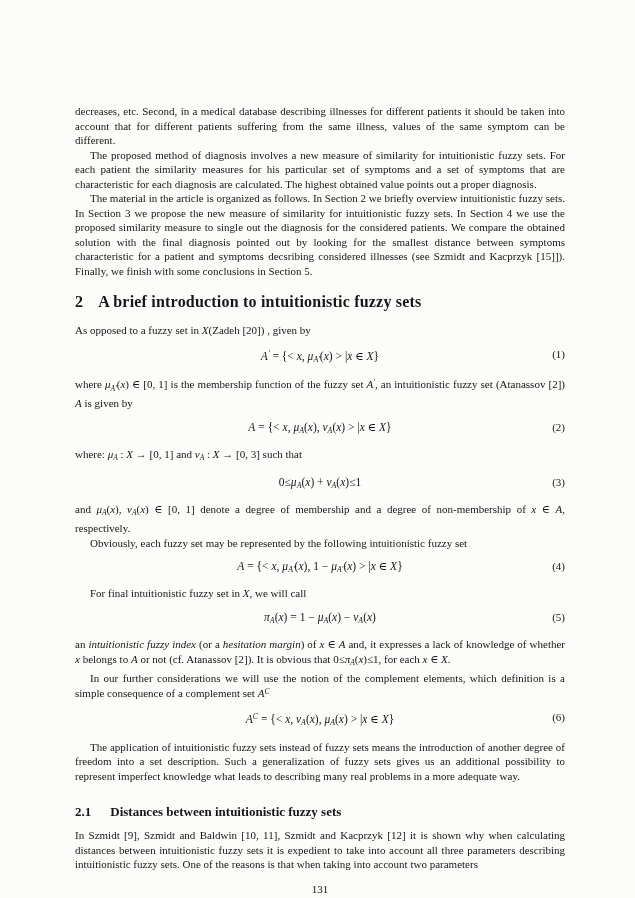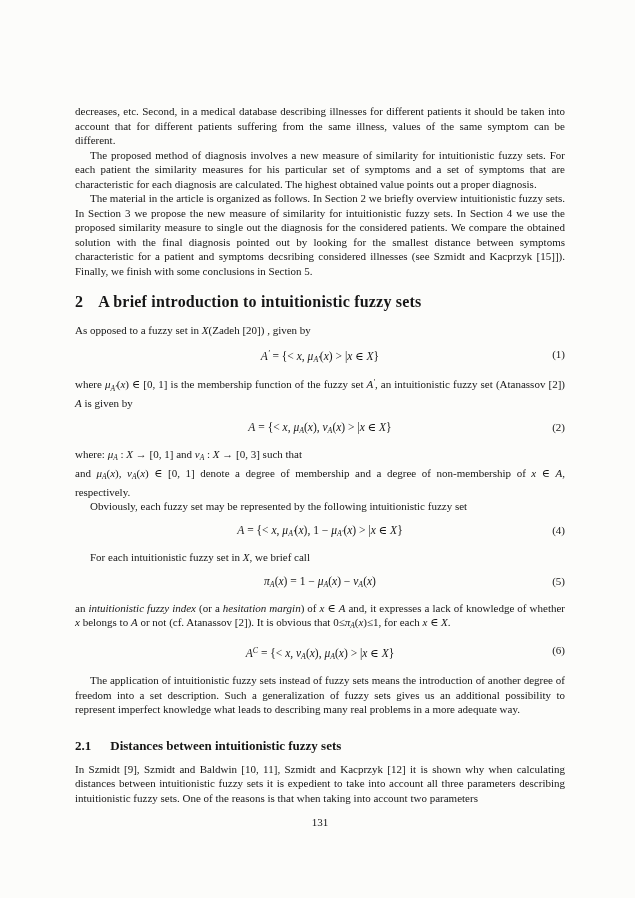--- a/index.html
+++ b/index.html
@@ -74,37 +74,42 @@
 
   <p class="para"><span>where </span><span class="i">μ</span><span class="sub">A′</span><span>(</span><span class="i">x</span><span>) ∈ [0, 1] is the membership function of the fuzzy set </span><span class="i">A</span><span class="sup">′</span><span>, an intuitionistic fuzzy set (Atanassov [2]) </span><span class="i">A</span><span> is given by</span></p>
 
   <div class="equation">
     <span class="eq-body"><span class="i">A</span><span> = {&lt; </span><span class="i">x</span><span>, </span><span class="i">μ</span><span class="sub">A</span><span>(</span><span class="i">x</span><span>), </span><span class="i">ν</span><span class="sub">A</span><span>(</span><span class="i">x</span><span>) &gt; |</span><span class="i">x</span><span> ∈ </span><span class="i">X</span><span>}</span></span>
     <span class="eq-num">(2)</span>
   </div>
 
   <p class="para"><span>where: </span><span class="i">μ</span><span class="sub">A</span><span> : </span><span class="i">X</span><span> → [0, 1] and </span><span class="i">ν</span><span class="sub">A</span><span> : </span><span class="i">X</span><span> → [0, 3] such that</span></p>
 
+  <div class="equation">
+    <span class="eq-body"><span>0≤</span><span class="i">μ</span><span class="sub">A</span><span>(</span><span class="i">x</span><span>) + </span><span class="i">ν</span><span class="sub">A</span><span>(</span><span class="i">x</span><span>)≤1</span></span>
+    <span class="eq-num">(3)</span>
+  </div>
 
   <p class="para"><span>and </span><span class="i">μ</span><span class="sub">A</span><span>(</span><span class="i">x</span><span>), </span><span class="i">ν</span><span class="sub">A</span><span>(</span><span class="i">x</span><span>) ∈ [0, 1] denote a degree of membership and a degree of non-membership of </span><span class="i">x</span><span> ∈ </span><span class="i">A</span><span>, respectively.</span></p>
   <p class="para indent">Obviously, each fuzzy set may be represented by the following intuitionistic fuzzy set</p>
 
   <div class="equation">
     <span class="eq-body"><span class="i">A</span><span> = {&lt; </span><span class="i">x</span><span>, </span><span class="i">μ</span><span class="sub">A′</span><span>(</span><span class="i">x</span><span>), 1 − </span><span class="i">μ</span><span class="sub">A′</span><span>(</span><span class="i">x</span><span>) &gt; |</span><span class="i">x</span><span> ∈ </span><span class="i">X</span><span>}</span></span>
     <span class="eq-num">(4)</span>
   </div>
 
-  <p class="para indent"><span>For each intuitionistic fuzzy set in </span><span class="i">X</span><span>, we brief call</span></p>
+  <p class="para indent"><span>For final intuitionistic fuzzy set in </span><span class="i">X</span><span>, we will call</span></p>
 
   <div class="equation">
     <span class="eq-body"><span class="i">π</span><span class="sub">A</span><span>(</span><span class="i">x</span><span>) = 1 − </span><span class="i">μ</span><span class="sub">A</span><span>(</span><span class="i">x</span><span>) − </span><span class="i">ν</span><span class="sub">A</span><span>(</span><span class="i">x</span><span>)</span></span>
     <span class="eq-num">(5)</span>
   </div>
 
   <p class="para"><span>an </span><span class="i">intuitionistic fuzzy index</span><span> (or a </span><span class="i">hesitation margin</span><span>) of </span><span class="i">x</span><span> ∈ </span><span class="i">A</span><span> and, it expresses a lack of knowledge of whether </span><span class="i">x</span><span> belongs to </span><span class="i">A</span><span> or not (cf. Atanassov [2]). It is obvious that 0≤</span><span class="i">π</span><span class="sub">A</span><span>(</span><span class="i">x</span><span>)≤1, for each </span><span class="i">x</span><span> ∈ </span><span class="i">X</span><span>.</span></p>
+  <p class="para indent"><span>In our further considerations we will use the notion of the complement elements, which definition is a simple consequence of a complement set </span><span class="i">A</span><span class="sup">C</span></p>
 
   <div class="equation">
     <span class="eq-body"><span class="i">A</span><span class="sup">C</span><span> = {&lt; </span><span class="i">x</span><span>, </span><span class="i">ν</span><span class="sub">A</span><span>(</span><span class="i">x</span><span>), </span><span class="i">μ</span><span class="sub">A</span><span>(</span><span class="i">x</span><span>) &gt; |</span><span class="i">x</span><span> ∈ </span><span class="i">X</span><span>}</span></span>
     <span class="eq-num">(6)</span>
   </div>
 
   <p class="para indent">The application of intuitionistic fuzzy sets instead of fuzzy sets means the introduction of another degree of freedom into a set description. Such a generalization of fuzzy sets gives us an additional possibility to represent imperfect knowledge what leads to describing many real problems in a more adequate way.</p>
 
   <h3 class="subsec">
     <span class="secnum">2.1</span><span>Distances between intuitionistic fuzzy sets</span>

